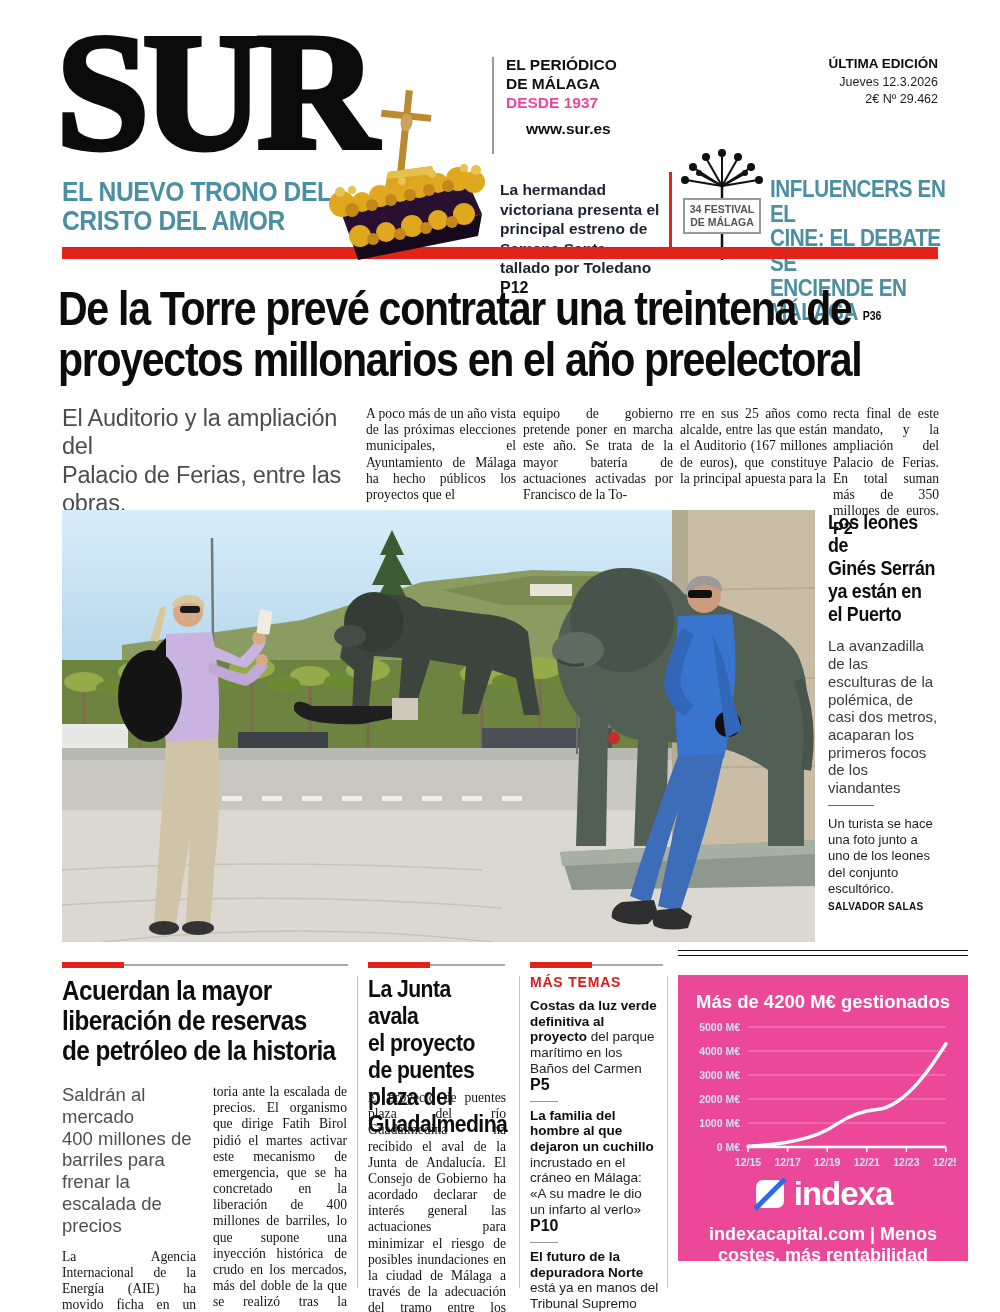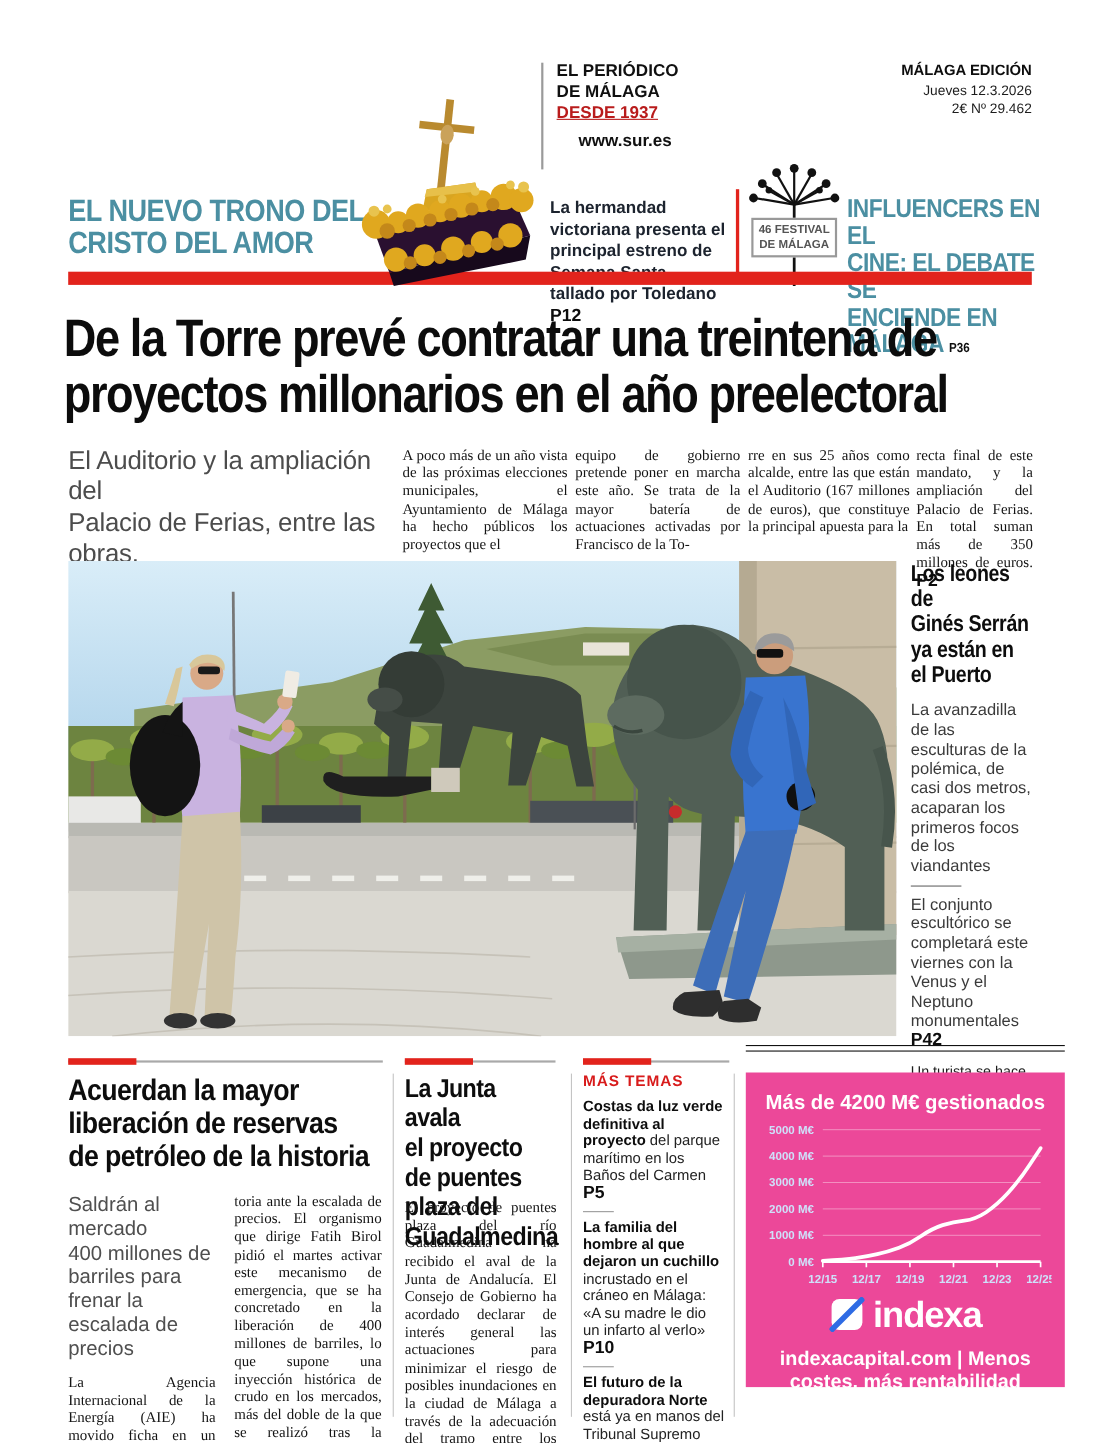--- a/index.html
+++ b/index.html
@@ -7,21 +7,21 @@
         font-family:"Liberation Sans",sans-serif;color:#111;}
   .abs{position:absolute;}
   .cx{transform-origin:0 0;display:block;}
   .preline{white-space:pre-line;}
 
   
   .sur-logo{font-family:"Liberation Serif",serif;font-weight:700;font-size:168px;line-height:1;
             letter-spacing:-7px;color:#0b0b0b;-webkit-text-stroke:5px #0b0b0b;}
   .vdiv{background:#9a9a9a;width:1.5px;}
   .tagline{font-weight:700;font-size:15.5px;line-height:1.22;color:#101010;}
-  .tagline .red{color:#b91c1c;text-decoration:underline;}
+  .tagline .red{color:#ec4899;}
   .tagline .web{margin-top:7px;margin-left:20px;}
   .edition{text-align:right;line-height:1.4;color:#1c1c1c;font-size:12.5px;}
   .edition .b{font-weight:700;font-size:13.5px;color:#0d0d0d;}
 
   
   .teal-head{font-weight:700;color:#4b8fa2;line-height:1.05;letter-spacing:-0.5px;}
   .strip-center{font-weight:700;font-size:15.5px;line-height:1.26;color:#1c232e;}
   .pagref{font-weight:700;font-size:16px;color:#0d0d0d;letter-spacing:0;}
   .red-vdiv{background:#e2231c;width:2.5px;}
   .fest-box{position:absolute;left:5px;right:5px;top:52px;background:#fff;border:2px solid #999;
@@ -62,20 +62,21 @@
   .ad-chart-wrap{padding:8px 12px 0 12px;}
   .ad-brand{display:flex;align-items:center;justify-content:center;gap:8px;margin-top:2px;}
   .ad-brand .txt{font-weight:700;font-size:33px;letter-spacing:-1px;line-height:1;}
   .ad-footer{text-align:center;font-weight:700;font-size:18px;margin-top:14px;}
 </style>
 </head>
 <body>
 
 <div class="page">
 
+  <div class="abs sur-logo" style="left:56px;top:7px;">SUR</div>
 
   <svg class="abs trono" style="left:316px;top:86px;" width="172" height="176" viewBox="0 0 172 176">
     <g transform="rotate(6 86 60)">
       <rect x="84" y="4" width="7" height="88" fill="#b98a2f"></rect>
       <rect x="62" y="26" width="50" height="7" fill="#b98a2f"></rect>
       <ellipse cx="88" cy="36" rx="6" ry="9" fill="#caa25a"></ellipse>
     </g>
     <polygon points="22,118 150,92 166,128 38,162" fill="#2a1030"></polygon>
     <polygon points="38,162 166,128 162,150 42,174" fill="#17091c"></polygon>
     <polygon points="72,86 116,80 122,100 68,106" fill="#d9a520"></polygon>
@@ -120,21 +121,21 @@
   <div class="abs vdiv" style="left:492px;top:57px;height:97px;"></div>
 
   <div class="abs tagline" style="left:506px;top:56px;">
     <div class="preline">EL PERIÓDICO
 DE MÁLAGA</div>
     <div class="red">DESDE 1937</div>
     <div class="web">www.sur.es</div>
   </div>
 
   <div class="abs edition" style="right:62px;top:55px;">
-    <div class="b">MÁLAGA EDICIÓN</div>
+    <div class="b">ÚLTIMA EDICIÓN</div>
     <div>Jueves 12.3.2026</div>
     <div>2€  Nº 29.462</div>
   </div>
 
   <div class="abs teal-head cx preline" style="left:62px;top:177px;width:320px;font-size:28px;transform:scaleX(.88);">EL NUEVO TRONO DEL
 CRISTO DEL AMOR</div>
 
   <div class="abs strip-center" style="left:500px;top:180px;width:163px;">
     <span>La hermandad victoriana presenta el principal estreno de Semana Santa, tallado por Toledano</span>
     <span class="pagref">P12</span>
@@ -161,21 +162,21 @@
           <circle cx="28" cy="11" r="4"></circle>
           <circle cx="60" cy="11" r="4"></circle>
         <circle cx="15" cy="21" r="4"></circle>
           <circle cx="73" cy="21" r="4"></circle>
           <circle cx="7" cy="34" r="4"></circle>
         <circle cx="81" cy="34" r="4"></circle>
           <circle cx="21" cy="27" r="3"></circle>
           <circle cx="67" cy="27" r="3"></circle>
       </g>
     </svg>
-    <div class="fest-box preline">46 FESTIVAL
+    <div class="fest-box preline">34 FESTIVAL
 DE MÁLAGA</div>
   </div>
 
   <div class="abs teal-head cx" style="left:770px;top:177px;width:200px;font-size:23.5px;transform:scaleX(.88);">
     <span class="preline">INFLUENCERS EN EL
 CINE: EL DEBATE SE
 ENCIENDE EN MÁLAGA</span>
     <span class="pagref" style="font-size:12px;">P36</span>
   </div>
 
@@ -346,24 +347,20 @@
     </g>
   </svg>
 
   <div class="abs rail" style="left:828px;top:510px;">
     <h2 class="cx preline" style="width:132px;transform:scaleX(.85);">Los leones de
 Ginés Serrán
 ya están en
 el Puerto</h2>
     <div class="rdeck">La avanzadilla de las esculturas de la polémica, de casi dos metros, acaparan los primeros focos de los viandantes</div>
     <hr class="rule">
-    <div class="rdeck" style="margin-top:0;">
-      <span>El conjunto escultórico se completará este viernes con la Venus y el Neptuno monumentales</span>
-      <span class="pagref">P42</span>
-    </div>
     <div class="caption">Un turista se hace una foto junto a uno de los leones del conjunto escultórico.</div>
     <div class="credit">SALVADOR SALAS</div>
   </div>
 
   <div class="abs sec-rule" style="left:62px;top:962px;width:286px;">
     <div class="line"></div>
       <div class="red"></div>
   </div>
   <div class="abs sec-rule" style="left:368px;top:962px;width:137px;">
     <div class="line"></div>

